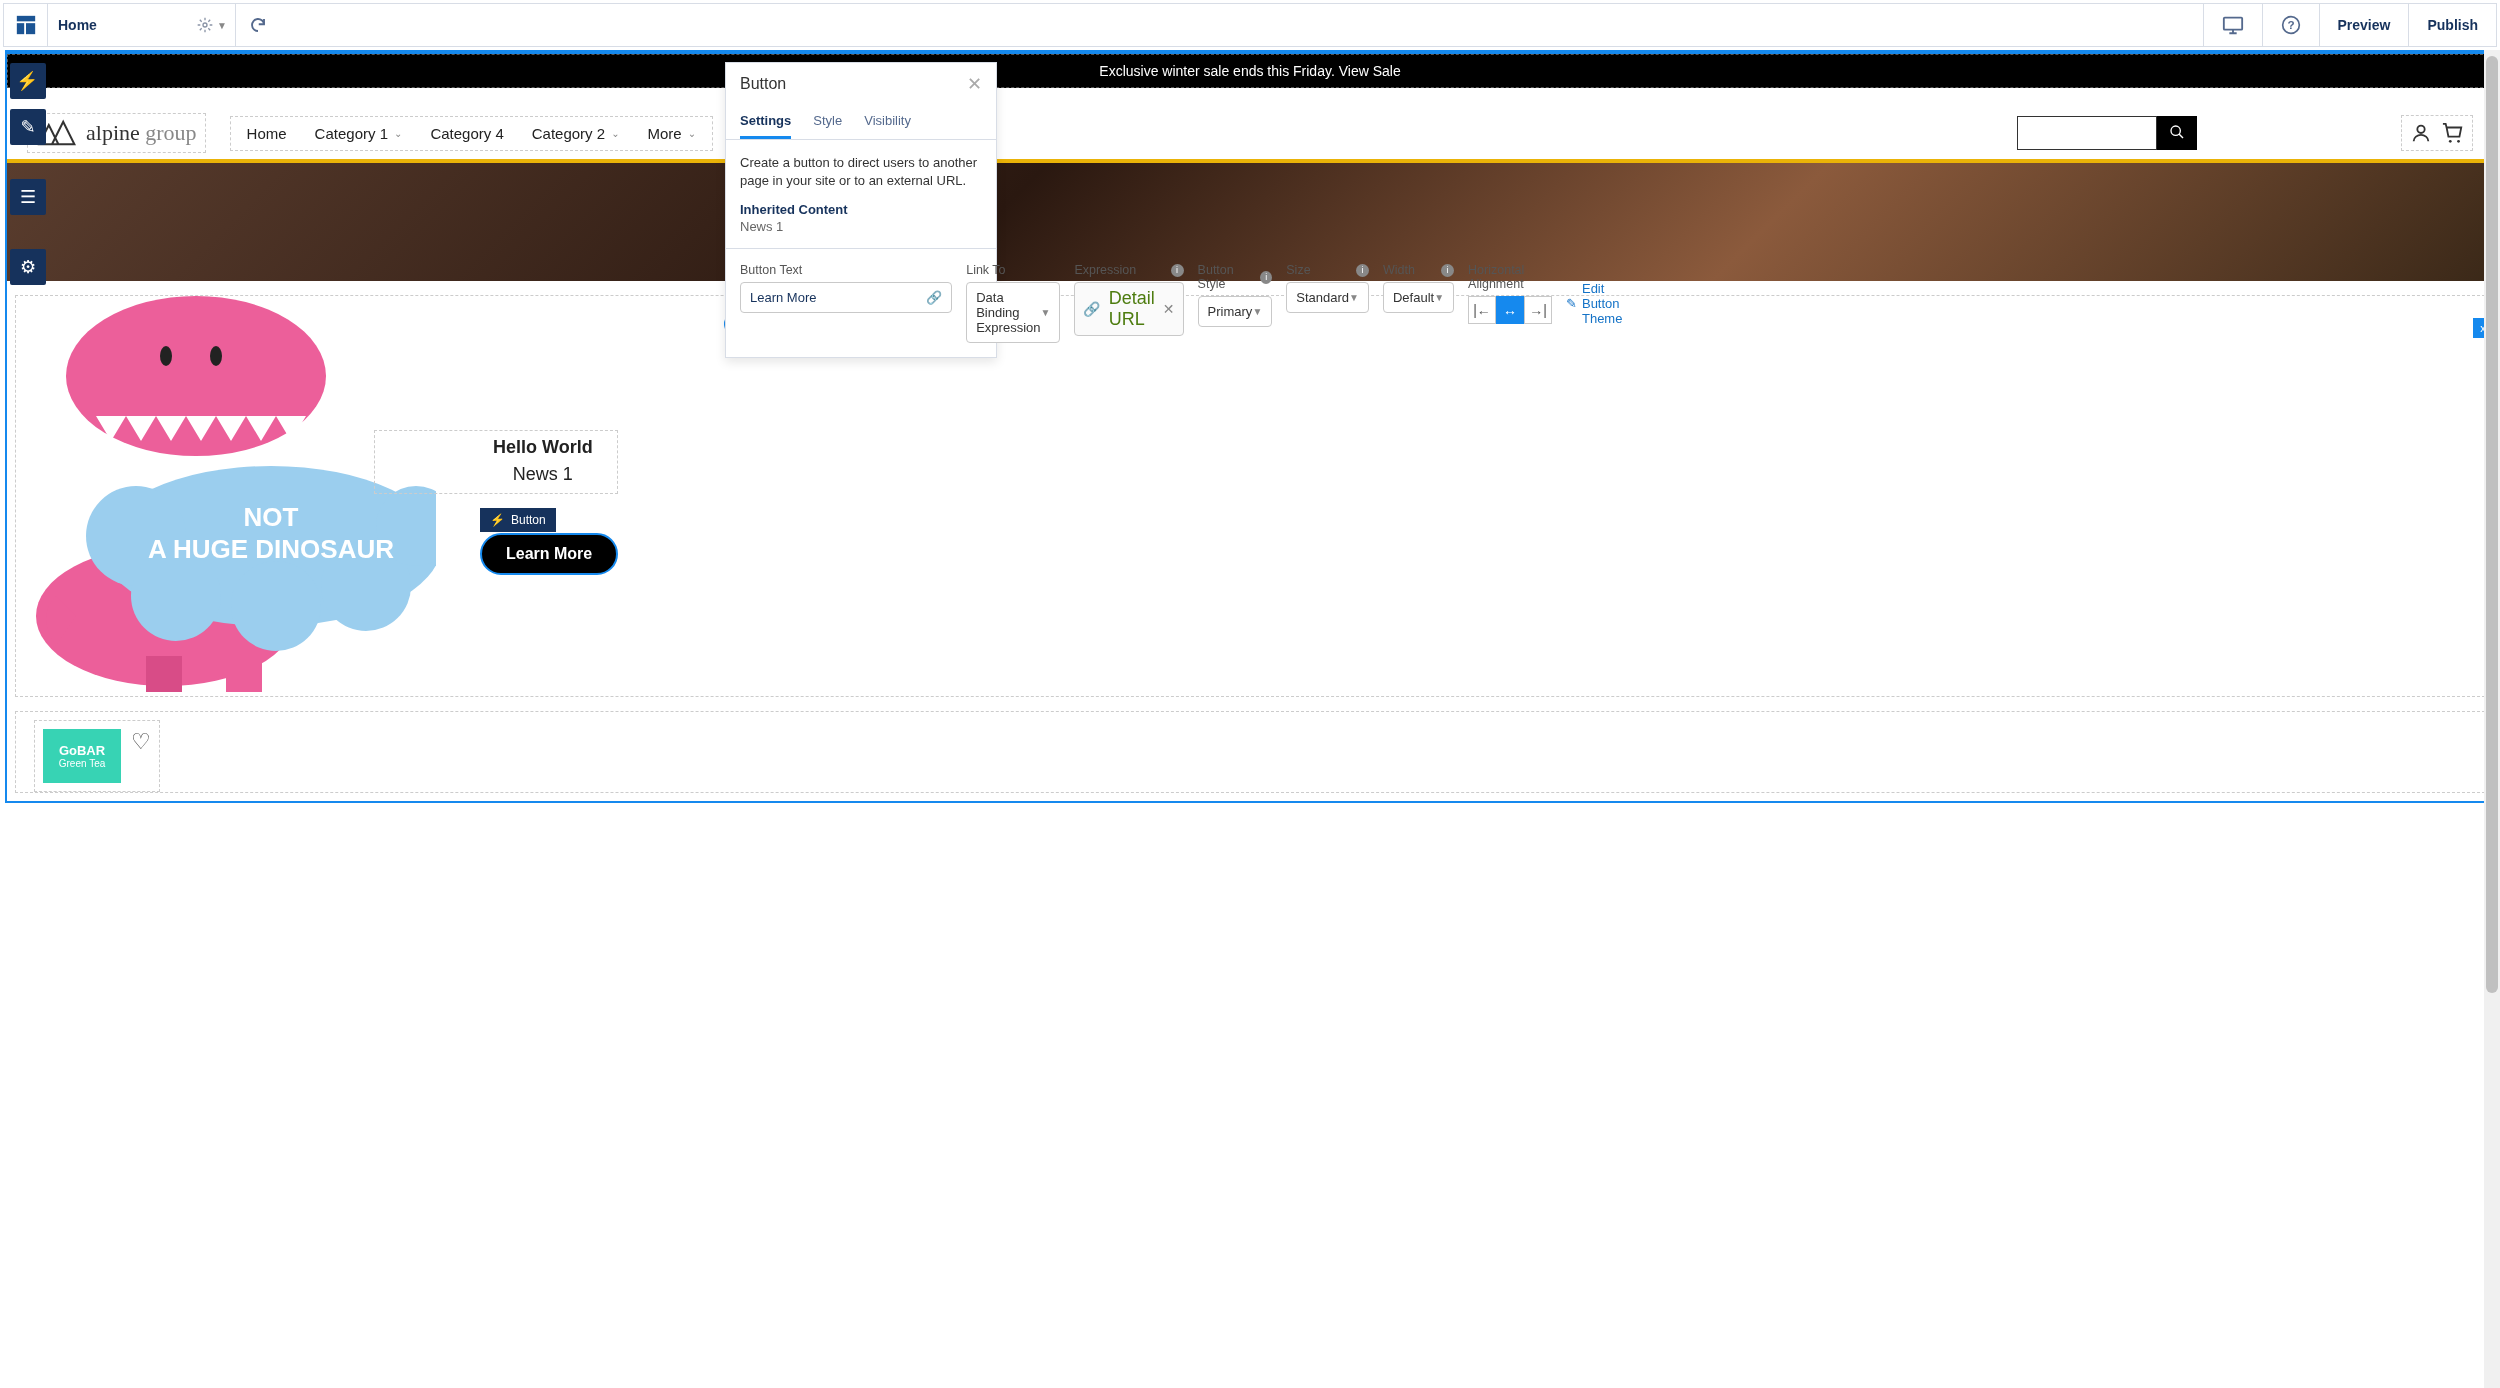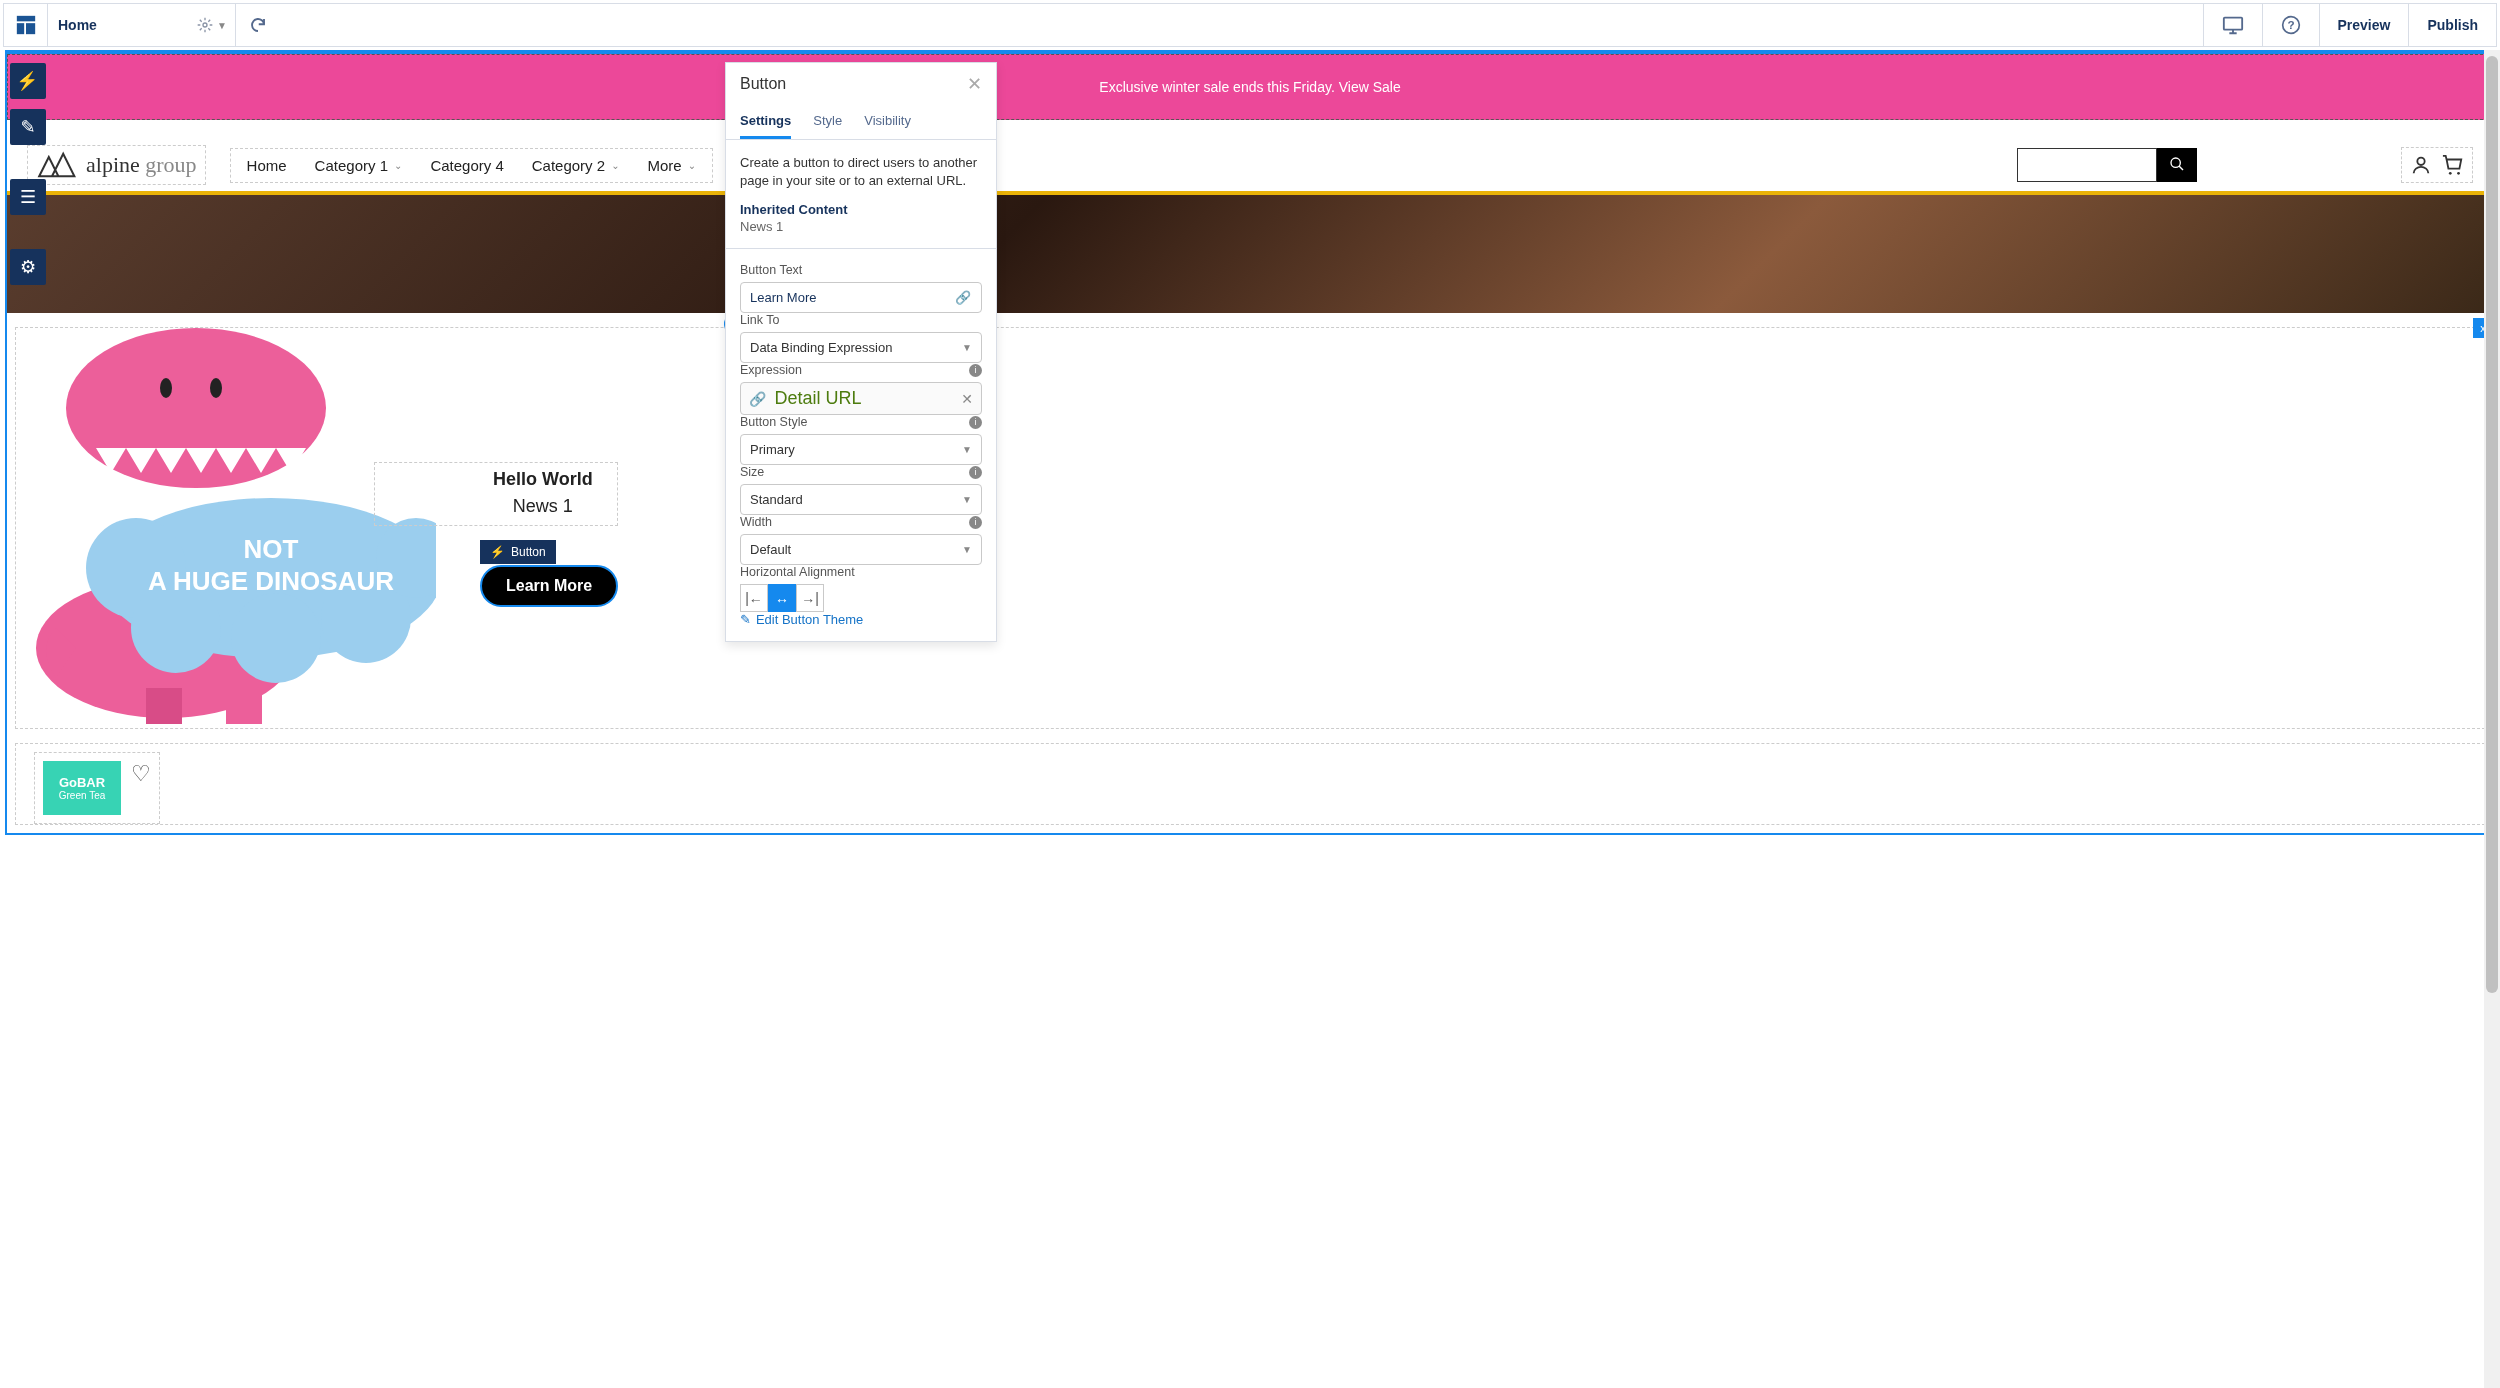--- a/index.html
+++ b/index.html
@@ -12,21 +12,21 @@
 .top-toolbar .gear-dd { display: flex; align-items: center; gap: 4px; cursor: pointer; color: #54698d; }
 .top-toolbar .spacer { flex: 1; }
 .top-toolbar .right-btn { height: 42px; border-left: 1px solid #d8dde6; padding: 0 18px; display: flex; align-items: center; cursor: pointer; color: #16325c; font-weight: 600; }
 
 .left-sidebar { position: absolute; left: 10px; top: 63px; display: flex; flex-direction: column; gap: 10px; z-index: 10; }
 .left-sidebar .sb-btn { width: 36px; height: 36px; background: #16325c; color: #fff; display: flex; align-items: center; justify-content: center; cursor: pointer; border-radius: 2px; font-size: 18px; }
 .left-sidebar .sb-divider { height: 14px; }
 
 .canvas { position: relative; margin: 0 5px; border: 2px solid #1589ee; border-top-width: 4px; }
 
-.promo-bar { background: #ec4899; color: #fff; text-align: center; padding: 24px 0; font-size: 14px; border: 1px dashed #555; }
+.promo-bar { background: #000000; color: #fff; text-align: center; padding: 8px 0; font-size: 14px; border: 1px dashed #555; }
 
 .site-nav { background: #fff; display: flex; align-items: center; padding: 6px 20px; gap: 24px; border-bottom: 4px solid #eab308; margin-top: 19px; }
 .site-nav .logo { display: flex; align-items: center; gap: 10px; border: 1px dashed #ccc; padding: 4px 8px; font-family: Georgia, serif; font-size: 22px; color: #333; }
 .site-nav .logo svg { width: 40px; height: 30px; }
 .site-nav .nav-menu { display: flex; gap: 28px; border: 1px dashed #ccc; padding: 8px 16px; font-size: 15px; color: #222; }
 .site-nav .nav-item { display: flex; align-items: center; gap: 6px; cursor: pointer; }
 .site-nav .nav-spacer { flex: 1; }
 .site-nav .search-box { display: flex; align-items: center; }
 .site-nav .search-box input { border: 1px solid #333; height: 34px; width: 140px; padding: 0 8px; }
 .site-nav .search-box button { background: #000; color: #fff; border: none; width: 40px; height: 34px; cursor: pointer; }
@@ -65,21 +65,21 @@
 .panel-hd { display: flex; align-items: center; justify-content: space-between; padding: 10px 14px; }
 .panel-hd .title { font-size: 16px; color: #333; font-weight: 400; }
 .panel-hd .close { color: #aaa; cursor: pointer; font-size: 18px; }
 .panel-tabs { display: flex; border-bottom: 1px solid #d8dde6; padding: 0 14px; gap: 22px; }
 .panel-tab { padding: 8px 0; font-size: 13px; color: #54698d; cursor: pointer; }
 .panel-tab.active { color: #16325c; font-weight: 600; border-bottom: 3px solid #1589ee; }
 .panel-body { padding: 14px; font-size: 13px; color: #333; border-bottom: 1px solid #d8dde6; }
 .panel-body .desc { color: #333; line-height: 1.4; }
 .panel-body .inh { color: #16325c; font-weight: 600; margin-top: 12px; }
 .panel-body .inh-v { color: #666; margin-top: 2px; }
-.panel-form { padding: 14px; display: flex; flex-direction: column; }
+.panel-form { padding: 14px; display: flex; gap: 14px; }
 .p-field .lbl { font-size: 12.5px; color: #555; display: flex; justify-content: space-between; align-items: center; margin-bottom: 5px; }
 .p-field .info-i { width: 13px; height: 13px; border-radius: 50%; background: #888; color: #fff; font-size: 9px; display: inline-flex; align-items: center; justify-content: center; }
 .p-input, .p-select { width: 100%; border: 1px solid #c9c9c9; padding: 7px 9px; border-radius: 4px; font-size: 13px; background: #fff; color: #333; display: flex; align-items: center; justify-content: space-between; cursor: pointer; }
 .p-input input { border: none; outline: none; flex: 1; font-size: 13px; color: #16325c; }
 .p-link-ico { color: #888; }
 .p-exp { width: 100%; border: 1px solid #c9c9c9; border-radius: 4px; display: flex; align-items: center; padding: 5px 8px; gap: 8px; background: #fafafa; }
 .p-exp .lnk { color: #4d7c0f; font-size: 18px; flex: 1; }
 .p-exp .clr { color: #888; cursor: pointer; }
 .p-align { display: flex; }
 .p-align button { width: 28px; height: 28px; border: 1px solid #c9c9c9; background: #fff; cursor: pointer; font-size: 14px; color: #555; }

